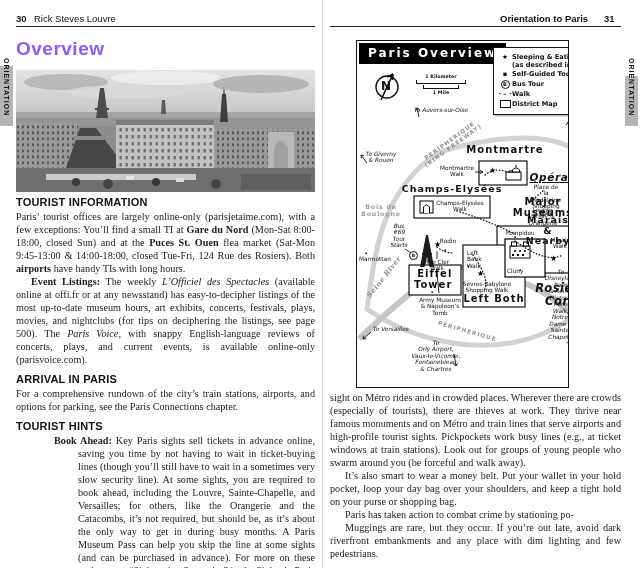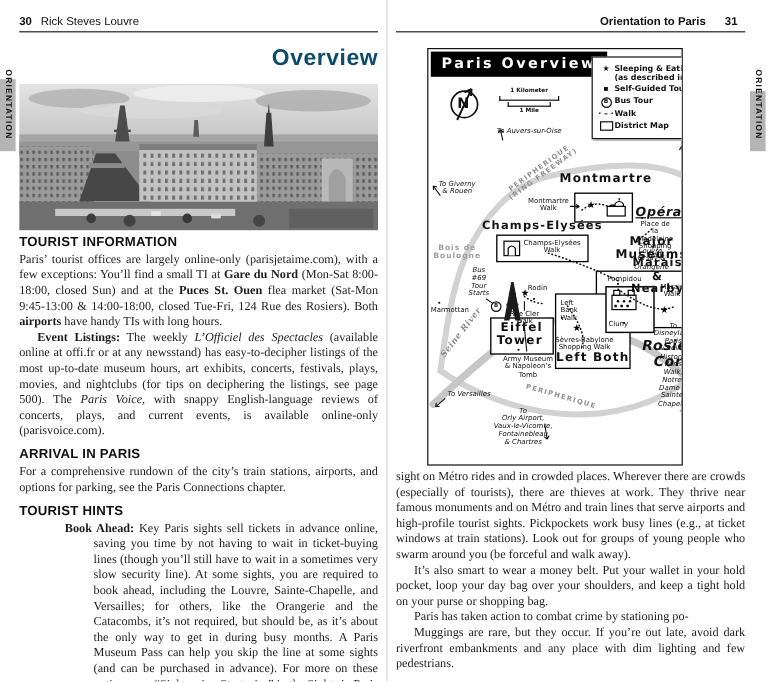--- a/index.html
+++ b/index.html
@@ -19,21 +19,21 @@
   .col-left{left:16px;top:196px;width:299px;}
   .col-right-text{left:330px;top:391px;width:291px;}
   .sect-head{font-family:"Liberation Sans",sans-serif;font-weight:bold;font-size:11px;
        letter-spacing:.2px;margin:7px 0 2px 0;color:#111;}
   .body-p{font-size:10.2px;line-height:13px;text-align:justify;margin:0;}
   .indent{text-indent:15px;}
   .hang{padding-left:24px;text-indent:-24px;margin-left:38px;}
   .b{font-weight:bold;}
   .i{font-style:italic;}
   .title{font-family:"Liberation Sans",sans-serif;font-weight:bold;font-size:19px;
-       letter-spacing:.5px;text-align:right;color:#0c4a6e;}
+       letter-spacing:.5px;text-align:left;color:#8b5cf6;}
 
   
   .map{left:356px;top:40px;width:213px;height:348px;background:#fff;
        border:1.5px solid #111;box-sizing:border-box;overflow:hidden;}
   .map svg.base{position:absolute;left:0;top:0;}
   .banner{position:absolute;left:2px;top:2px;background:#000;color:#fff;
        font-family:"DejaVu Sans",sans-serif;font-weight:bold;font-size:12px;
        letter-spacing:2px;padding:3px 9px 4px 9px;}
   .legend{position:absolute;left:136px;top:6px;width:112px;background:#fff;
        border:1px solid #111;box-shadow:1.5px 1.5px 0 #bdbdbd;padding:3px 4px 3px 4px;

